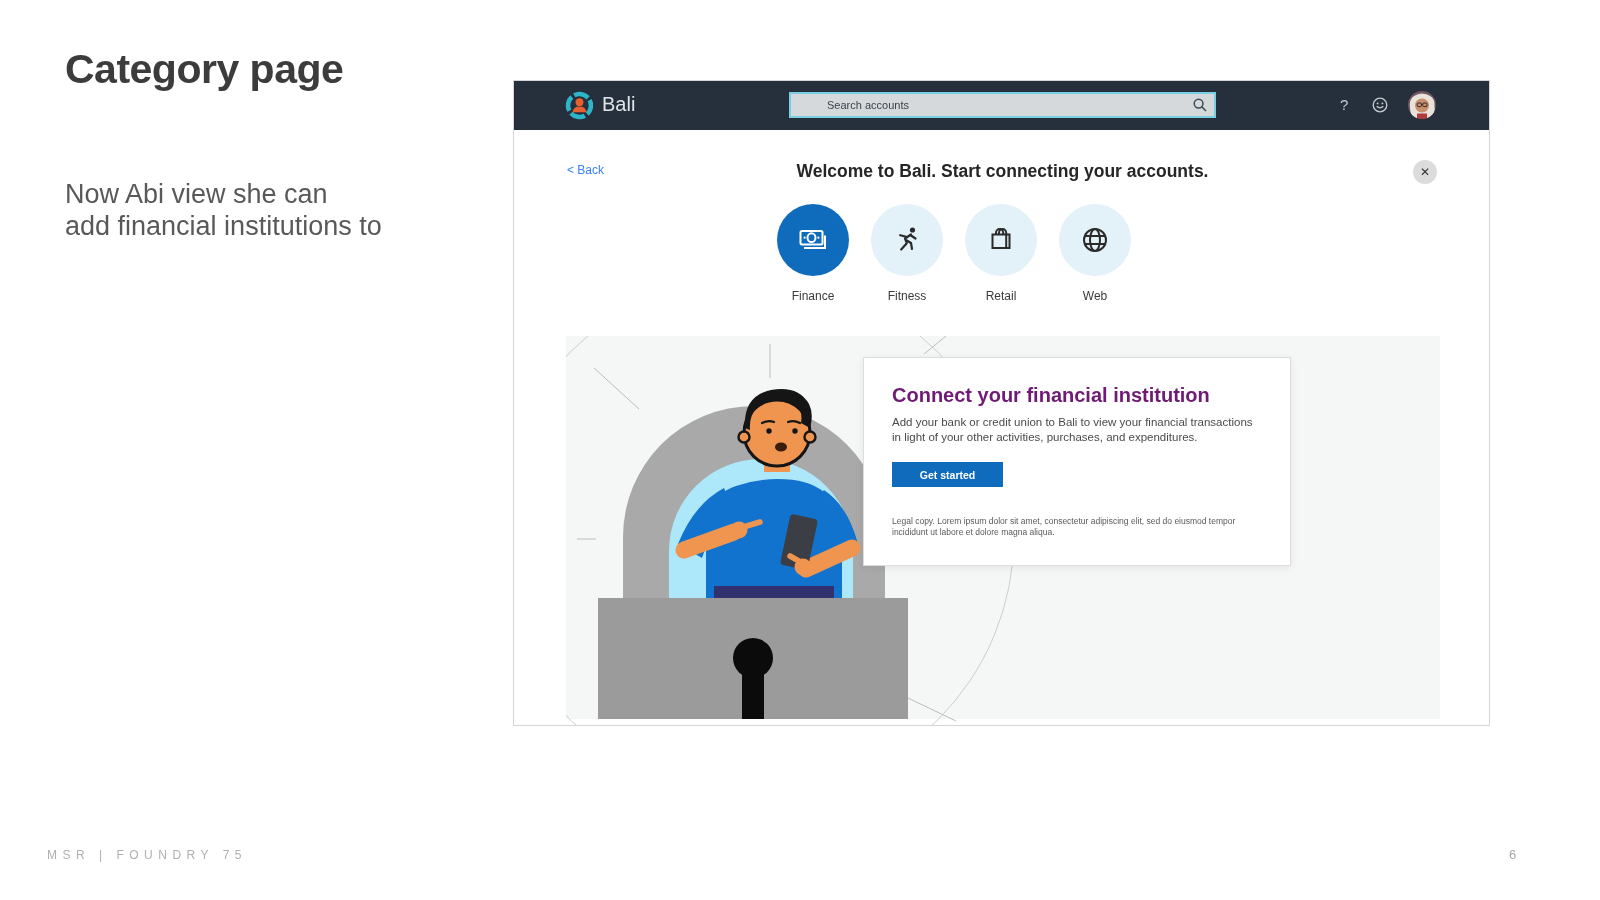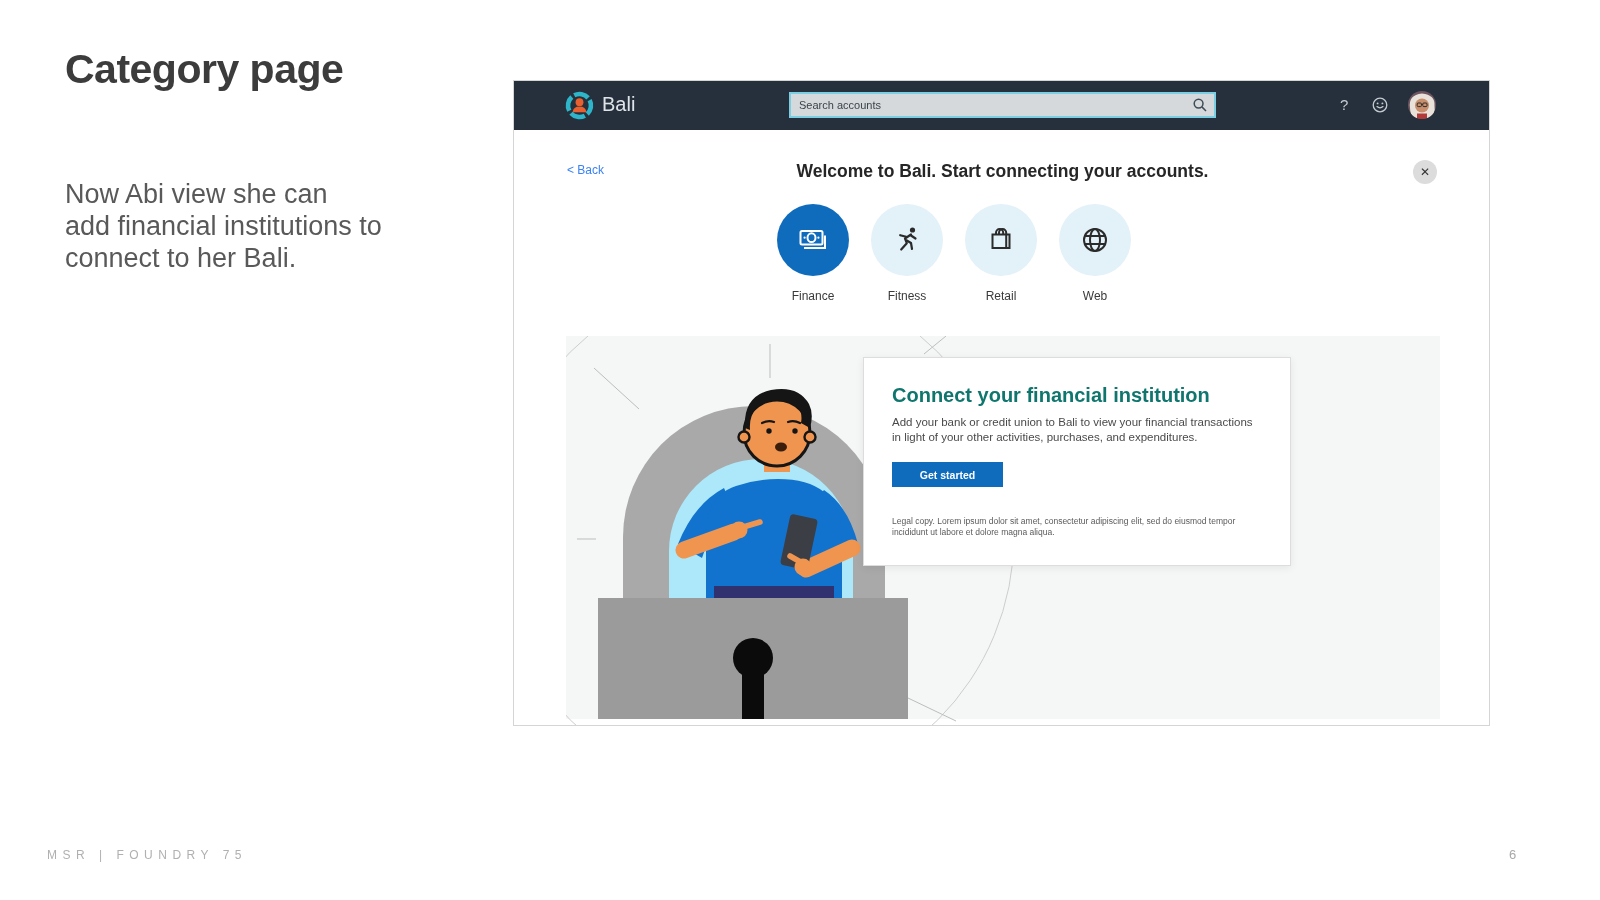--- a/index.html
+++ b/index.html
@@ -13,21 +13,21 @@
   .slide-footer{ position:absolute; left:47px; top:848px; font-size:12px; color:#b0b0b0; letter-spacing:5.5px; }
   .page-number { position:absolute; left:1509px; top:847px; font-size:13px; color:#a8a8a8; }
 
   
   .app { position:absolute; left:513px; top:80px; width:977px; height:646px; background:#ffffff; border:1px solid #d5d5d5; overflow:hidden; }
 
   .app-header { position:relative; height:49px; background:#25303c; }
   .logo { position:absolute; left:51px; top:10px; width:29px; height:29px; }
   .brand { position:absolute; left:88px; top:12px; font-size:20px; font-weight:300; color:#dfe4e8; }
 
-  .search { position:absolute; left:275px; top:11px; width:427px; height:26px; background:#d6d9db; border:2px solid #7bcfe3; display:flex; align-items:center; }
+  .search { position:absolute; left:275px; top:11px; width:427px; height:26px; background:#d6d9db; border:2px solid #7bcfe3; display:flex; align-items:center;padding-left:28px; }
   .search input { flex:1; height:100%; border:none; outline:none; background:transparent; font-family:"Liberation Sans",sans-serif; font-size:11px; color:#2f3c46; padding-left:8px; }
   .search input::placeholder { color:#3a444c; opacity:1; }
   .search-glyph { width:16px; height:16px; margin-right:6px; flex:0 0 auto; }
 
   .help-icon { position:absolute; left:826px; top:15px; font-size:15px; color:#c6cbd0; cursor:default; }
   .smiley-icon { position:absolute; left:858px; top:16px; width:16px; height:16px; }
   .avatar { position:absolute; left:894px; top:10px; width:28px; height:28px; border-radius:50%; overflow:hidden; }
 
   
   .back-link { position:absolute; left:53px; top:82px; font-size:12px; color:#3b82f6; cursor:pointer; }
@@ -39,35 +39,34 @@
   .category { width:72px; display:flex; flex-direction:column; align-items:center; cursor:pointer; }
   .cat-circle { width:72px; height:72px; border-radius:50%; background:#e3f1f8; display:flex; align-items:center; justify-content:center; }
   .category.active .cat-circle { background:#0f6cbd; }
   .cat-label { margin-top:13px; font-size:12px; color:#3a3a3a; }
 
   
   .illustration { position:absolute; left:52px; top:255px; width:874px; height:468px; z-index:1; }
 
   
   .card { position:absolute; left:349px; top:276px; width:428px; height:209px; background:#ffffff; border:1px solid #dddddd; box-shadow:0 2px 8px rgba(0,0,0,0.07); z-index:2; padding:26px 28px 0 28px; }
-  .card-title { font-size:20px; font-weight:600; color:#0f766e; }
+  .card-title { font-size:20px; font-weight:600; color:#701a75; }
   .card-body { margin-top:8px; width:368px; font-size:11.5px; line-height:15px; color:#4a4a4a; }
   .get-started { margin-top:17px; width:111px; height:25px; background:#0f6cbd; border:none; color:#ffffff; font-family:"Liberation Sans",sans-serif; font-size:10.5px; font-weight:600; display:flex; align-items:center; justify-content:center; cursor:pointer; }
   .card-legal { margin-top:29px; width:356px; font-size:8.5px; line-height:11px; color:#5a5a5a; }
 </style>
 </head>
 <body>
 
 <div class="slide">
 
   <div class="slide-title">Category page</div>
   <div class="slide-body">
     <span>Now Abi view she can</span><br>
     <span>add financial institutions to</span><br>
-    <span>connect to her Bali.</span>
   </div>
   <div class="slide-footer">MSR | FOUNDRY 75</div>
   <div class="page-number">6</div>
 
   <div class="app">
 
     <div class="app-header">
       <svg class="logo" viewBox="0 0 29 29">
         <circle cx="14.5" cy="14.5" r="11.5" fill="none" stroke="#2eb5c9" stroke-width="4.6" stroke-dasharray="15 3" transform="rotate(-28 14.5 14.5)"></circle>
         <circle cx="14.5" cy="11.2" r="3.9" fill="#e8602f"></circle>

